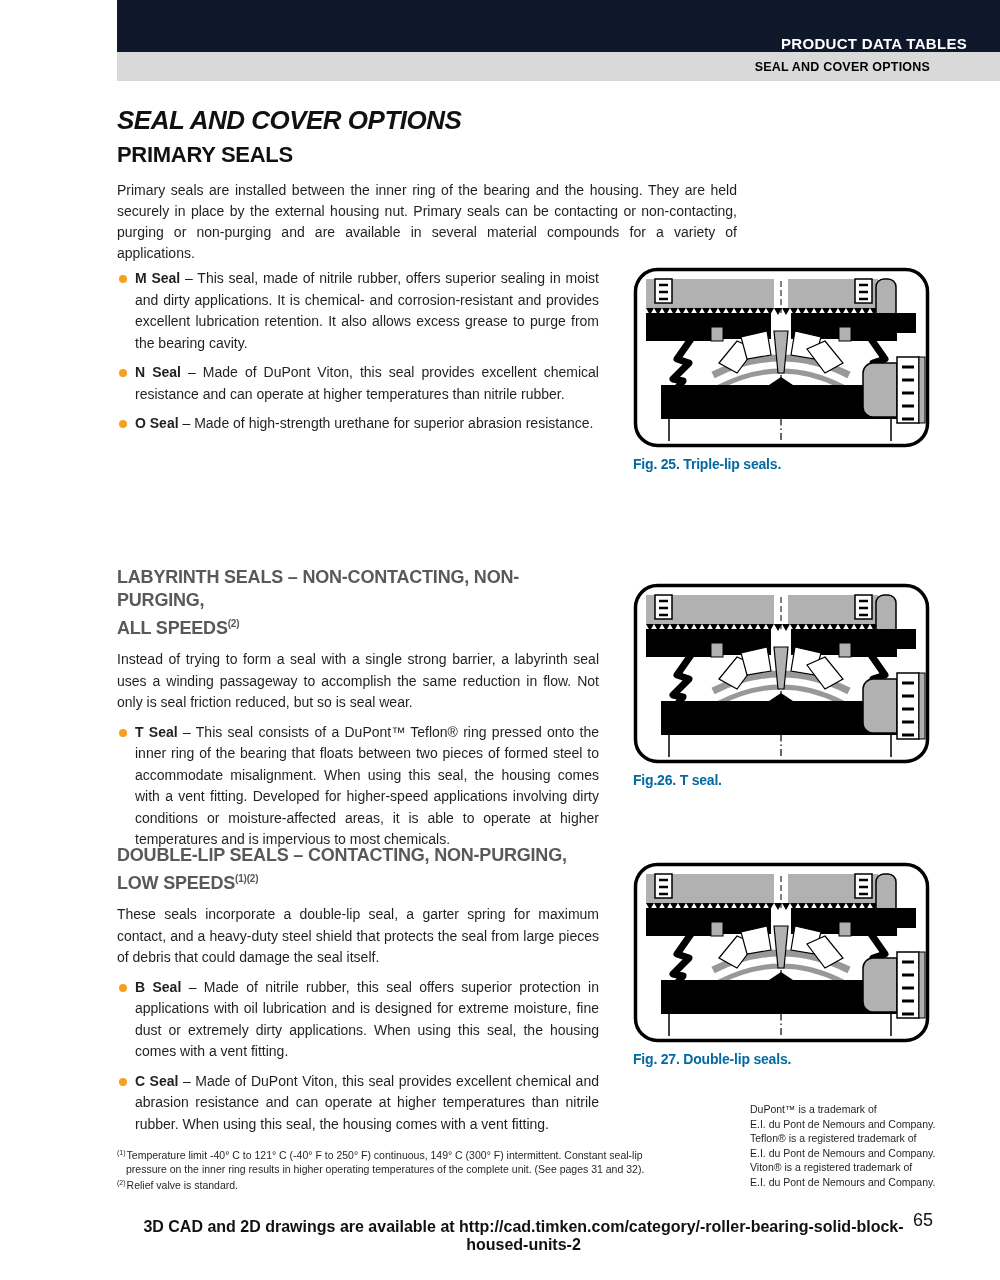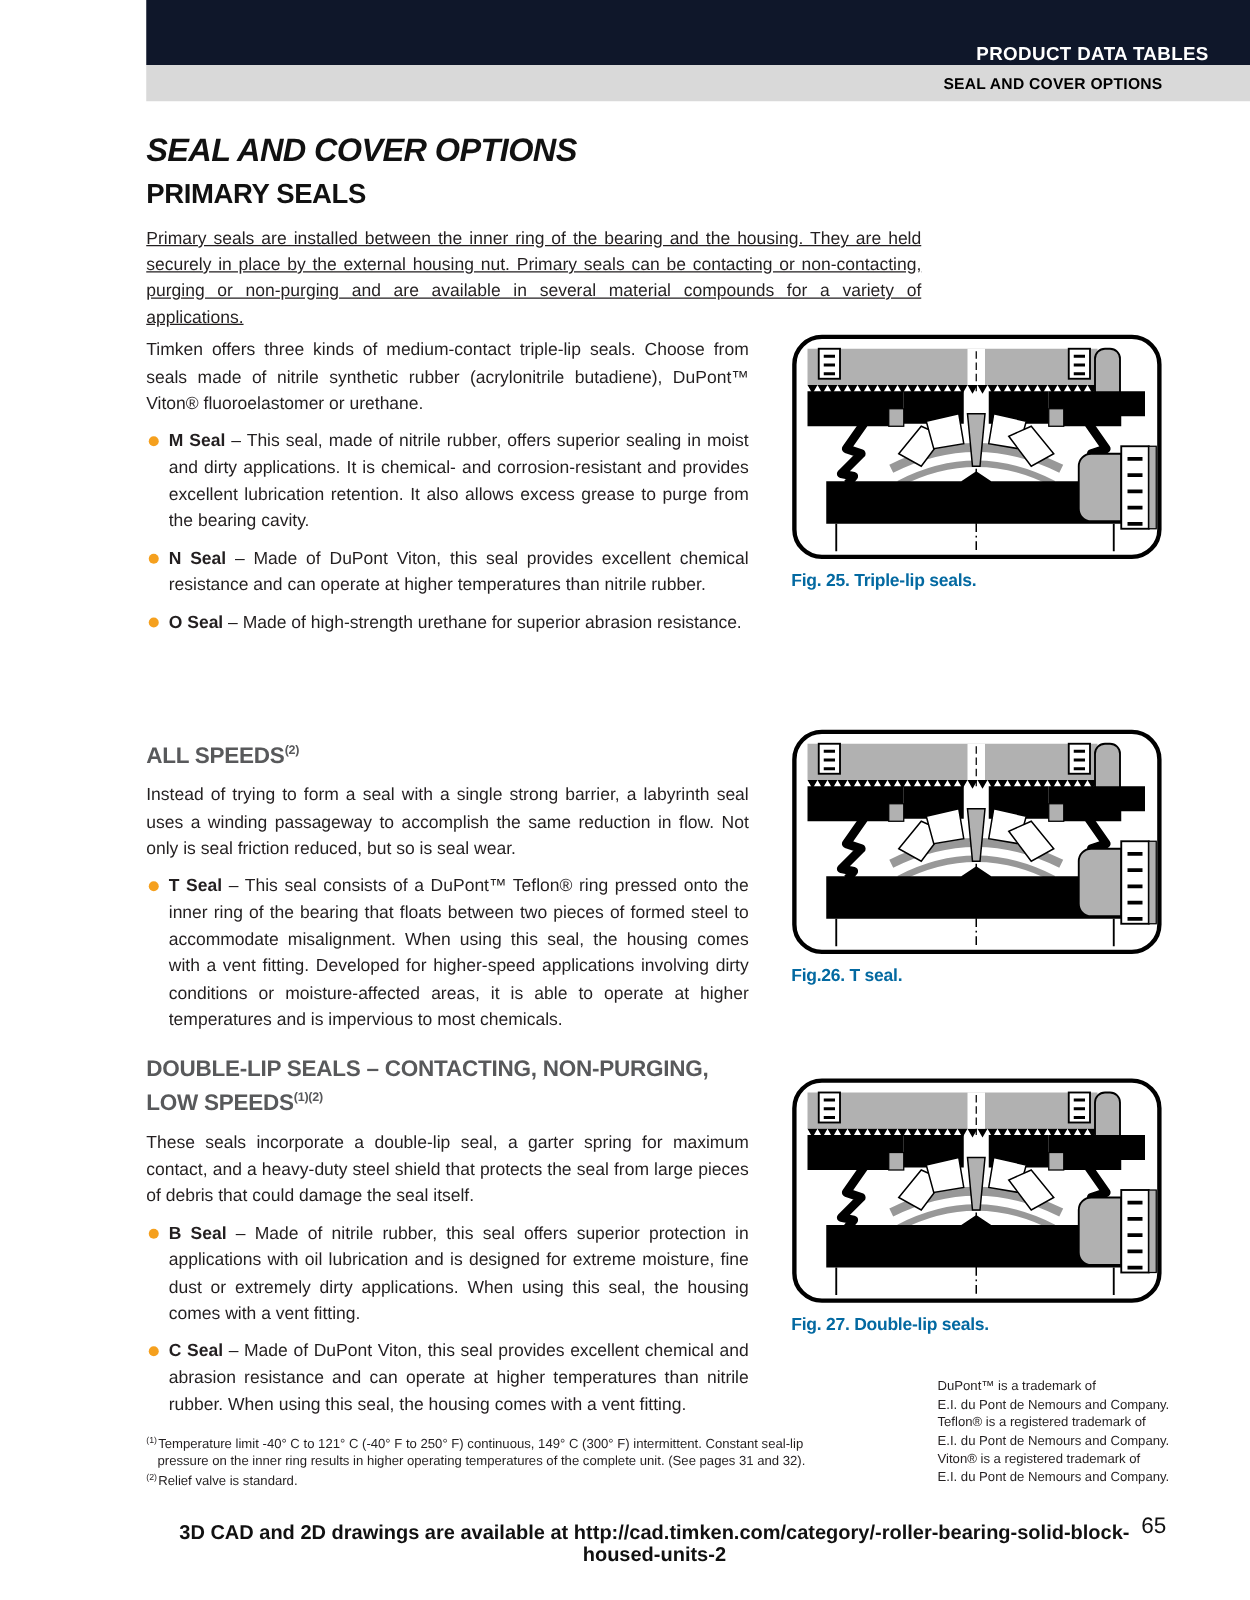--- a/index.html
+++ b/index.html
@@ -29,21 +29,21 @@
   .page-title {
     position:absolute; left:117px; top:105px; margin:0;
     font-size:26px; font-style:italic; font-weight:bold; letter-spacing:-.5px; color:#111;
   }
   .page-subtitle {
     position:absolute; left:117px; top:142px; margin:0;
     font-size:22px; font-weight:bold; letter-spacing:-.3px; color:#111;
   }
   .intro {
     position:absolute; left:117px; top:180px; width:620px; margin:0;
-    font-size:14px; line-height:21px; text-align:justify;text-decoration:underline;
+    font-size:14px; line-height:21px; text-align:justify;
   }
   
   .sec { position:absolute; left:117px; width:482px; }
   .sec-h {
     margin:0; font-size:18px; font-weight:bold; line-height:23px;
     color:#58595b; letter-spacing:-.2px;
   }
   .sec-h sup { font-size:10px; vertical-align:7px; }
   .para {
     margin:9px 0 0 0; font-size:14px; line-height:21.5px; text-align:justify;
@@ -86,37 +86,36 @@
 </div>
 <div class="gray-bar">
   <span>SEAL AND COVER OPTIONS</span>
 </div>
 
 <h1 class="page-title">SEAL AND COVER OPTIONS</h1>
 <h2 class="page-subtitle">PRIMARY SEALS</h2>
 <p class="intro">Primary seals are installed between the inner ring of the bearing and the housing. They are held securely in place by the external housing nut. Primary seals can be contacting or non-contacting, purging or non-purging and are available in several material compounds for a variety of applications.</p>
 
 <section class="sec" style="top:260px">
-  <p class="para">Timken offers three kinds of medium-contact triple-lip seals. Choose from seals made of nitrile synthetic rubber (acrylonitrile butadiene), DuPont™ Viton® fluoroelastomer or urethane.</p>
   <ul class="blist">
     <li>
       <span class="dot"></span><span class="blabel">M Seal</span><span> – This seal, made of nitrile rubber, offers superior sealing in moist and dirty applications. It is chemical- and corrosion-resistant and provides excellent lubrication retention. It also allows excess grease to purge from the bearing cavity.</span>
     </li>
     <li>
       <span class="dot"></span><span class="blabel">N Seal</span><span> – Made of DuPont Viton, this seal provides excellent chemical resistance and can operate at higher temperatures than nitrile rubber.</span>
     </li>
     <li>
       <span class="dot"></span><span class="blabel">O Seal</span><span> – Made of high-strength urethane for superior abrasion resistance.</span>
     </li>
   </ul>
 </section>
 
 <section class="sec" style="top:566px">
   <h3 class="sec-h">
-    <br>
+    <span>LABYRINTH SEALS – NON-CONTACTING, NON-PURGING,</span><br>
     <span>ALL SPEEDS</span><sup>(2)</sup>
   </h3>
   <p class="para">Instead of trying to form a seal with a single strong barrier, a labyrinth seal uses a winding passageway to accomplish the same reduction in flow. Not only is seal friction reduced, but so is seal wear.</p>
   <ul class="blist">
     <li>
       <span class="dot"></span><span class="blabel">T Seal</span><span> – This seal consists of a DuPont™ Teflon® ring pressed onto the inner ring of the bearing that floats between two pieces of formed steel to accommodate misalignment. When using this seal, the housing comes with a vent fitting. Developed for higher-speed applications involving dirty conditions or moisture-affected areas, it is able to operate at higher temperatures and is impervious to most chemicals.</span>
     </li>
   </ul>
 </section>
 

